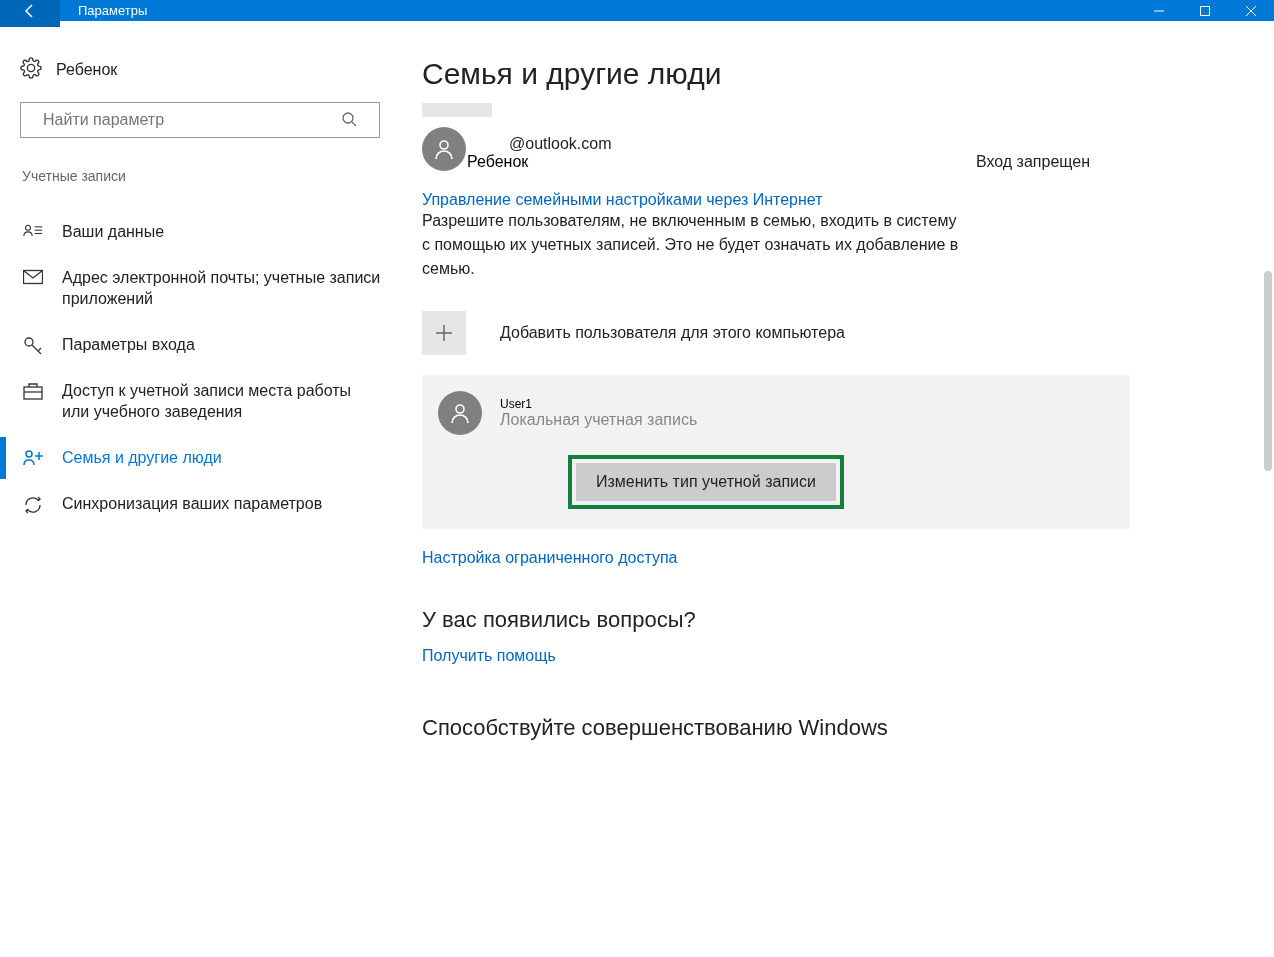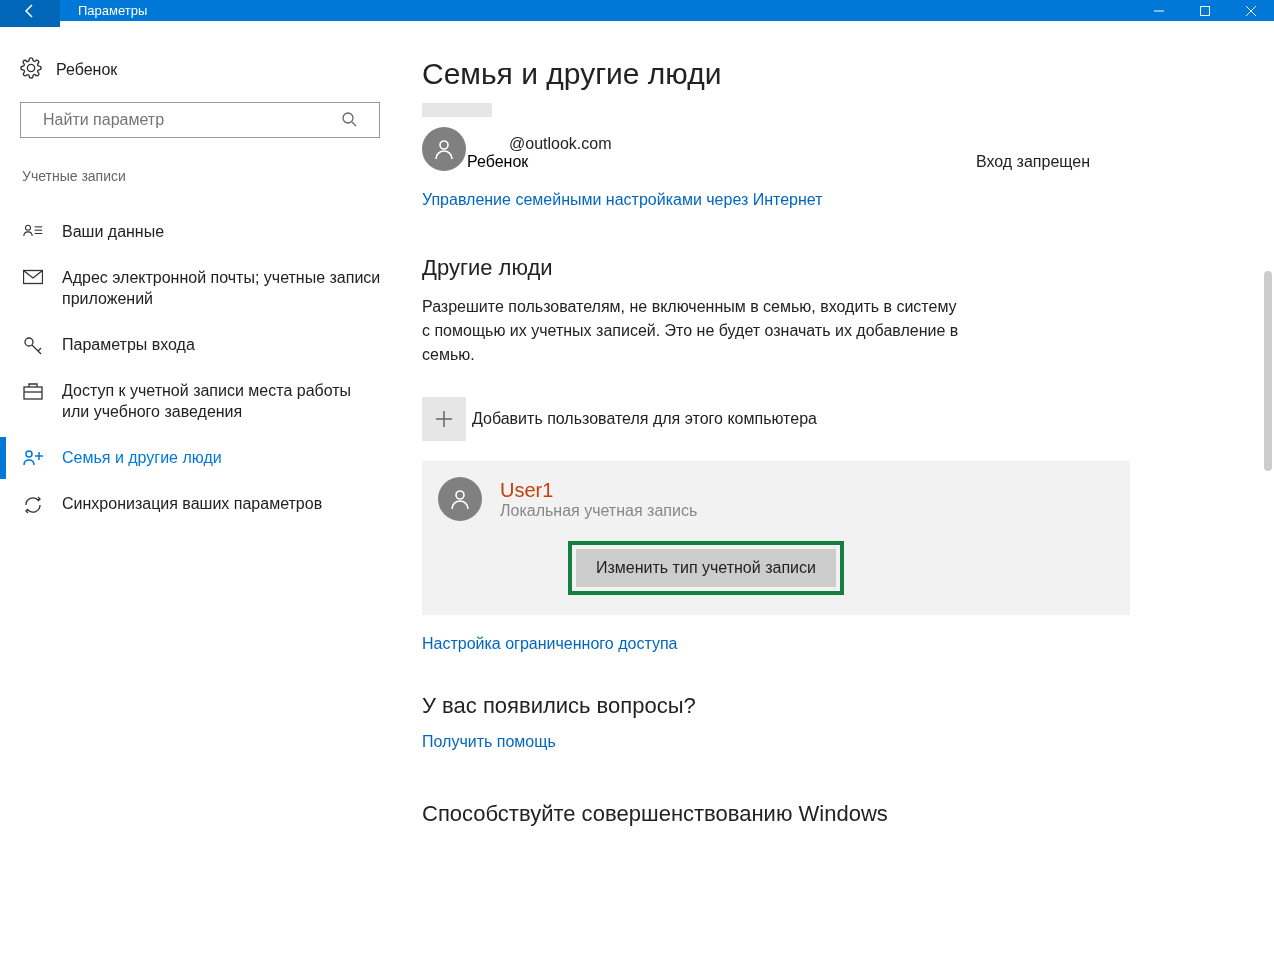--- a/index.html
+++ b/index.html
@@ -31,26 +31,26 @@
   .redact { width: 70px; height: 14px; background: #e6e6e6; margin: 8px 0 10px 0; }
   .fam-row { display: flex; align-items: flex-end; gap: 1px; }
   .avatar { width: 44px; height: 44px; border-radius: 50%; background: #808080; display: flex; align-items: center; justify-content: center; color: #fff; }
   .fam-texts { flex: 1; }
   .fam-email { font-size: 16px; color: #222; padding-left: 42px; }
   .fam-sub { font-size: 16px; color: #000000; }
   .fam-status { font-size: 16px; color: #222; padding-right: 40px; }
   .link { color: #0067c0; font-size: 16px; display: inline-block; margin-top: 20px; cursor: default; }
   .section-title { font-size: 22px; font-weight: 400; color: #222; margin-top: 46px; margin-bottom: 14px; }
   .section-desc { font-size: 16px; color: #222; line-height: 1.5; max-width: 540px; }
-  .add-row { display: flex; align-items: center; gap: 6px; margin-top: 30px; text-align: center; }
+  .add-row { display: flex; align-items: center; gap: 34px; margin-top: 30px; text-align: center; }
   .add-btn { width: 44px; height: 44px; background: #e6e6e6; display: flex; align-items: center; justify-content: center; font-size: 22px; color: #666; }
   .add-label { font-size: 16px; color: #222; }
   .user-card { background: #f2f2f2; margin-top: 20px; padding: 16px 16px 20px 16px; }
   .user-head { display: flex; align-items: center; gap: 18px; }
-  .user-name { font-size: 20px; color: #c2410c; }
+  .user-name { font-size: 12px; color: #000000; }
   .user-sub { font-size: 16px; color: #888; }
   .user-actions { display: flex; gap: 12px; margin-top: 20px; padding-left: 130px; }
   .btn { background: #ccc; border: none; padding: 10px 20px; font-size: 16px; color: #222; cursor: default; }
   .highlight-wrap { border: 4px solid #15803d; padding: 4px; }
   .questions-title { font-size: 22px; font-weight: 400; color: #222; margin-top: 40px; margin-bottom: 14px; }
   .improve-title { font-size: 22px; font-weight: 400; color: #222; margin-top: 50px; }
   .scrollbar-stub { position: absolute; right: 2px; top: 250px; width: 8px; height: 200px; background: #ccc; border-radius: 4px; }
 </style>
 </head>
 <body>
@@ -189,21 +189,20 @@
         </div>
         <div class="fam-texts">
           <div class="fam-email">@outlook.com</div>
           <div class="fam-sub">Ребенок</div>
         </div>
         <div class="fam-status">Вход запрещен</div>
       </div>
 
       <a class="link">Управление семейными настройками через Интернет</a>
 
-      <h2 class="section-title">Другие люди</h2>
       <p class="section-desc">Разрешите пользователям, не включенным в семью, входить в систему с помощью их учетных записей. Это не будет означать их добавление в семью.</p>
 
       <div class="add-row">
         <div class="add-btn">
           <svg width="20" height="20" viewBox="0 0 20 20">
               <line x1="10" y1="2" x2="10" y2="18" stroke="#666" stroke-width="1.5"></line>
               <line x1="2" y1="10" x2="18" y2="10" stroke="#666" stroke-width="1.5"></line>
             </svg>
         </div>
         <div class="add-label">Добавить пользователя для этого компьютера</div>

